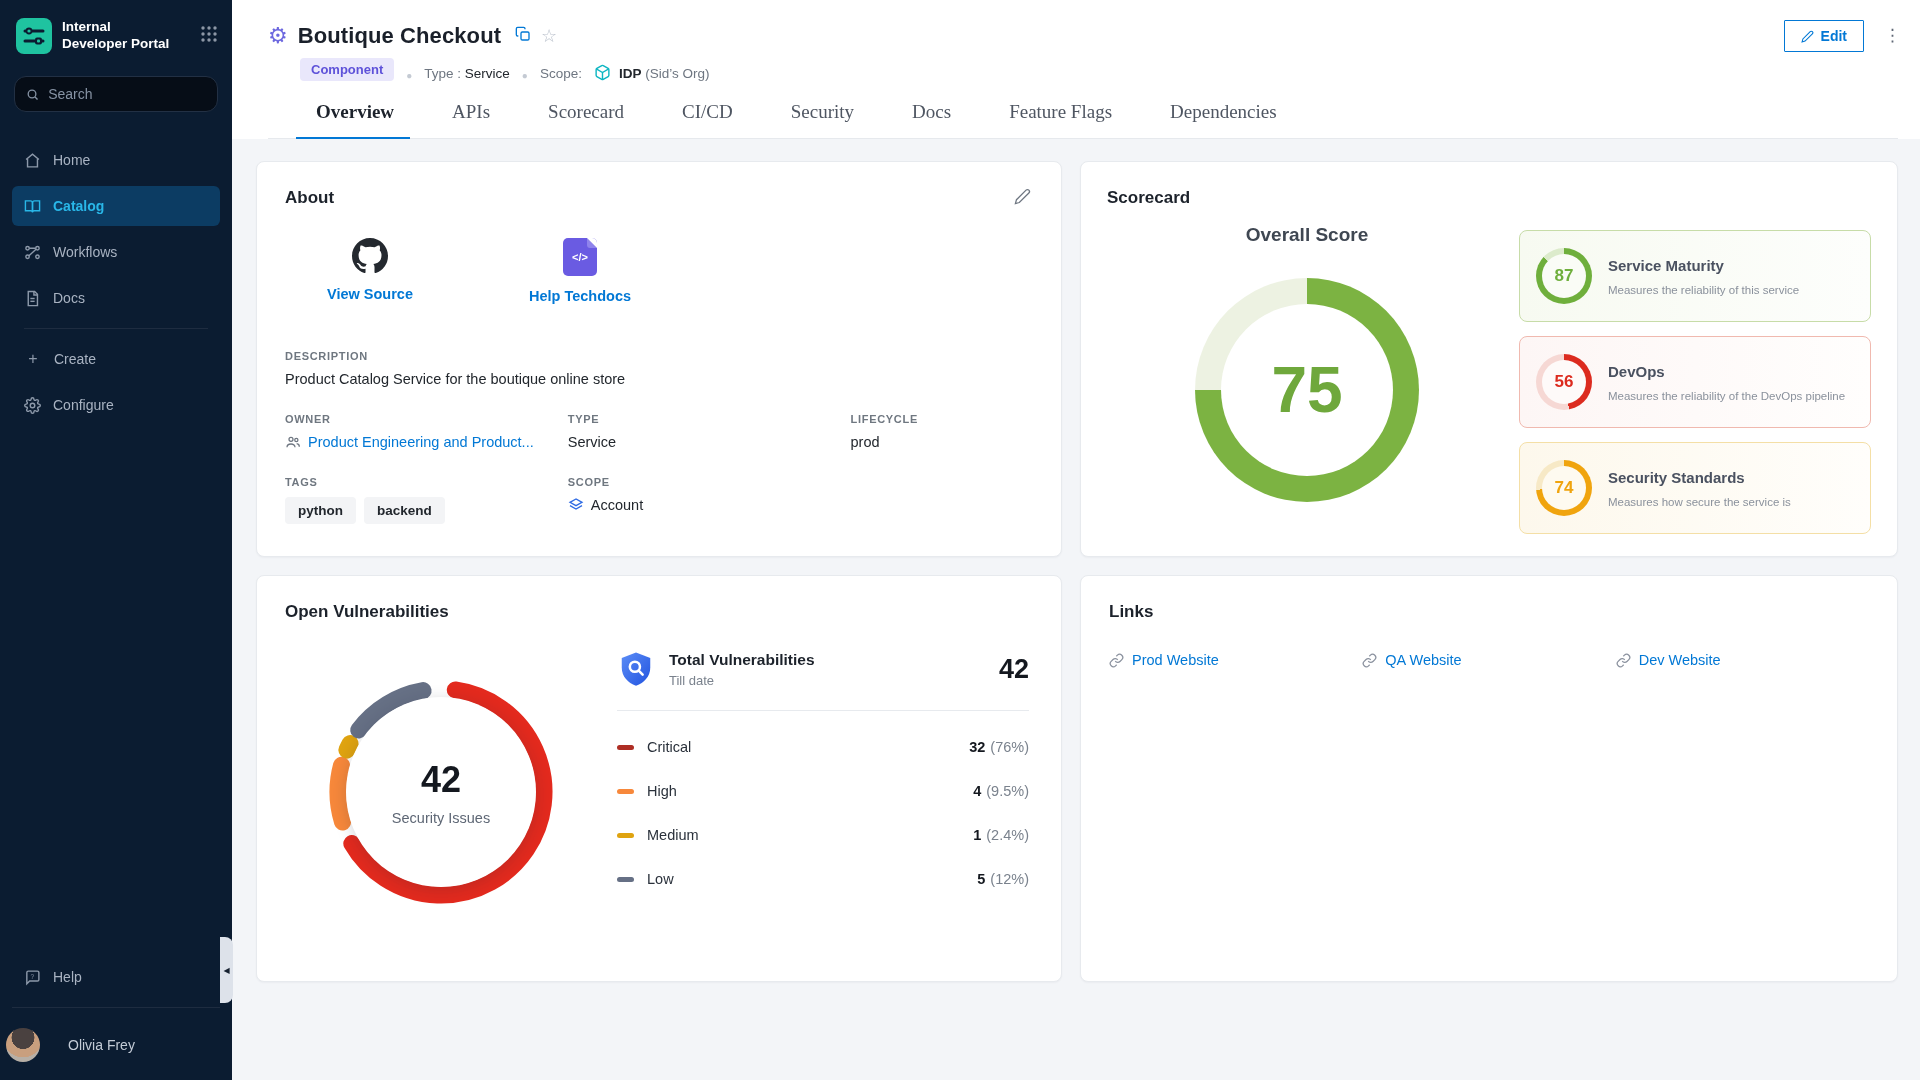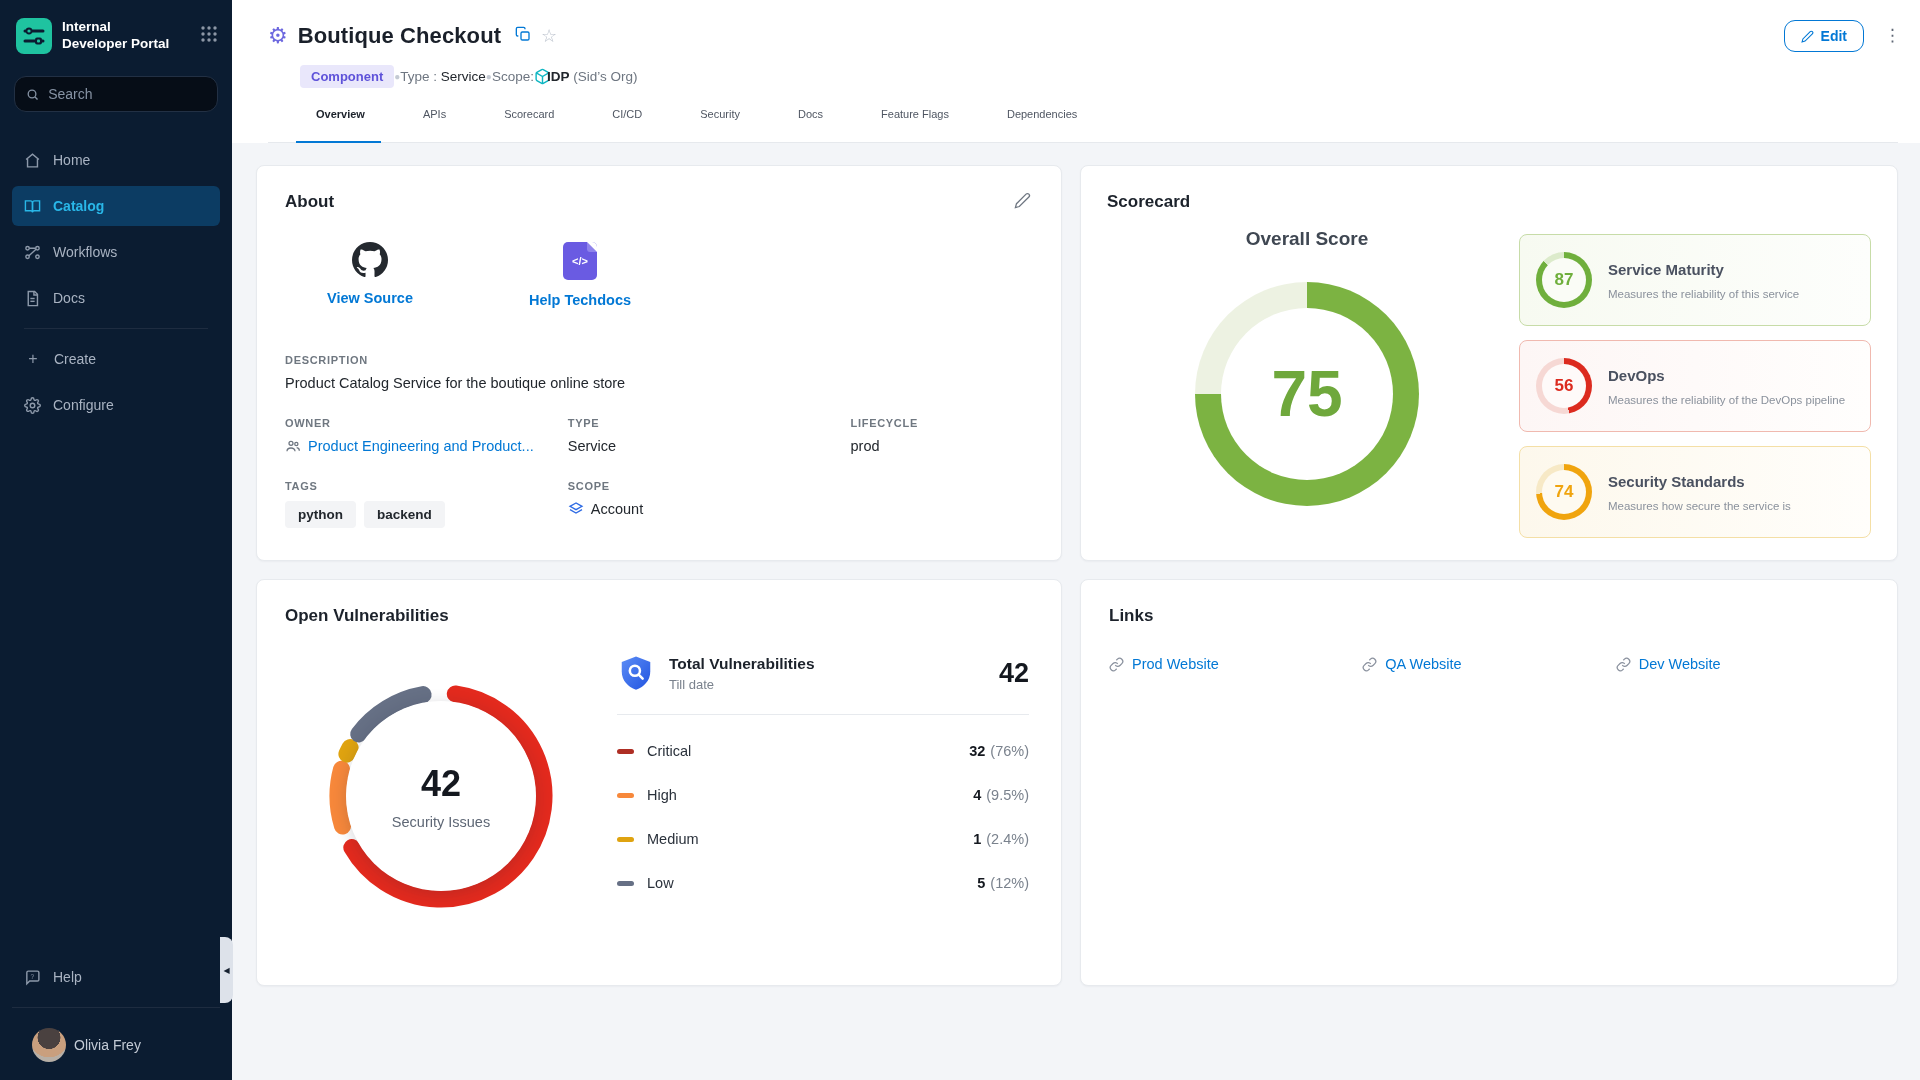--- a/index.html
+++ b/index.html
@@ -17,43 +17,43 @@
   .search-box input { background:transparent; border:none; outline:none; color:#C6CED9; font-size:14px; width:100%; font-family:"Liberation Sans",sans-serif; }
   .search-box input::placeholder { color:#8693A4; }
   .nav { padding:14px 12px 0 12px; }
   .nav-item { display:flex; align-items:center; gap:12px; height:40px; padding:0 12px; border-radius:6px; color:#A9B3C2; font-size:14px; margin-bottom:6px; cursor:pointer; }
   .nav-item svg, .nav-item .glyph { color:#8D99AA; }
   .nav-item.active { background:#0C3C63; color:#29B7E8; font-weight:600; }
   .nav-item.active svg { color:#29B7E8; }
   .side-divider { height:1px; background:#1E2C40; margin:10px 12px; }
   .glyph { font-size:16px; line-height:1; width:18px; text-align:center; }
   .sidebar-bottom { margin-top:auto; padding-bottom:14px; }
-  .user-row { display:flex; align-items:center; gap:8px; padding:10px 24px 4px 32px; color:#C3CBD6; font-size:14px; }
+  .user-row { display:flex; align-items:center; gap:28px; padding:10px 24px 4px 6px; color:#C3CBD6; font-size:14px; }
   .avatar { width:34px; height:34px; border-radius:50%; flex:none;
             background: radial-gradient(circle at 50% 28%, #4A4140 0 38%, #C99F7E 39% 66%, #B7AFA6 67%); }
   .collapse-handle { position:absolute; left:220px; top:937px; width:13px; height:66px; background:#DDE2EA; border-radius:0 8px 8px 0; display:flex; align-items:center; justify-content:center; font-size:8px; color:#15202F; cursor:pointer; z-index:5; }
 
   
   .main { flex:1; display:flex; flex-direction:column; height:1080px; overflow:hidden; }
   .page-header { background:#FFFFFF; padding:20px 22px 0 36px; }
   .title-row { display:flex; align-items:center; gap:10px; }
   .gear-glyph { font-size:22px; color:#6D68DF; line-height:1; }
   .page-title { font-size:22px; font-weight:700; color:#1A202A; letter-spacing:.1px; }
   .copy-icon { margin-left:4px; cursor:pointer; }
   .star-glyph { font-size:18px; color:#BCC3CD; cursor:pointer; }
   .header-actions { margin-left:auto; display:flex; align-items:center; gap:20px; }
-  .edit-btn { display:flex; align-items:center; gap:7px; border:1px solid #0278D5; color:#0278D5; background:#fff; font-size:14px; font-weight:600; border-radius:11px; padding:7px 16px; cursor:pointer; font-family:"Liberation Sans",sans-serif; }
+  .edit-btn { display:flex; align-items:center; gap:7px; border:1px solid #0278D5; color:#0278D5; background:#fff; font-size:14px; font-weight:600; border-radius:1px; padding:7px 16px; cursor:pointer; font-family:"Liberation Sans",sans-serif; }
   .kebab { font-size:17px; color:#5F6775; letter-spacing:0; cursor:pointer; line-height:.55; text-align:center; width:14px; }
-  .breadcrumb-row { display:flex; align-items:center; margin:13px 0 0 32px; font-size:13.5px; color:#6E7681; }
+  .breadcrumb-row { display:flex; align-items:flex-end; gap:12px; margin:6px 0 0 32px; font-size:13.5px; color:#6E7681; }
   .comp-badge { background:#E9E7FB; color:#5E52D9; font-weight:600; font-size:13px; border-radius:4px; padding:4px 11px; }
   .crumb-dot { color:#C4CAD3; font-size:10px; }
   .crumb-strong { color:#22272D; }
   .scope-idp { color:#22272D; font-weight:600; }
   .tabs-row { display:flex; margin-top:20px; padding-left:46px; border-bottom:1px solid #E6E9ED; }
-  .tab { font-size:11px; color:#4F5662; padding:0 2px 22px 2px; margin-right:54px; cursor:pointer; position:relative; }
+  .tab { font-size:19px; color:#4F5662; padding:0 2px 15px 2px; margin-right:54px; cursor:pointer; position:relative;font-family:Liberation Serif, serif; }
   .tab.active { color:#1C222B; font-weight:700; }
   .tab.active::after { content:""; position:absolute; left:-18px; right:-14px; bottom:-1px; height:2.5px; background:#0278D5; }
 
   .content { flex:1; padding:22px 22px 0 24px; display:grid; grid-template-columns:1fr 1fr; grid-template-rows:396px 407px; gap:18px 18px; overflow:hidden; }
   .card { background:#FFFFFF; border:1px solid #E7EAEE; border-radius:8px; box-shadow:0 1px 2px rgba(16,24,40,.04); position:relative; }
   .card-title { font-size:17px; font-weight:700; color:#1C222B; }
 
   
   .about-card { padding:26px 28px; }
   .card-edit { position:absolute; top:26px; right:30px; cursor:pointer; }

